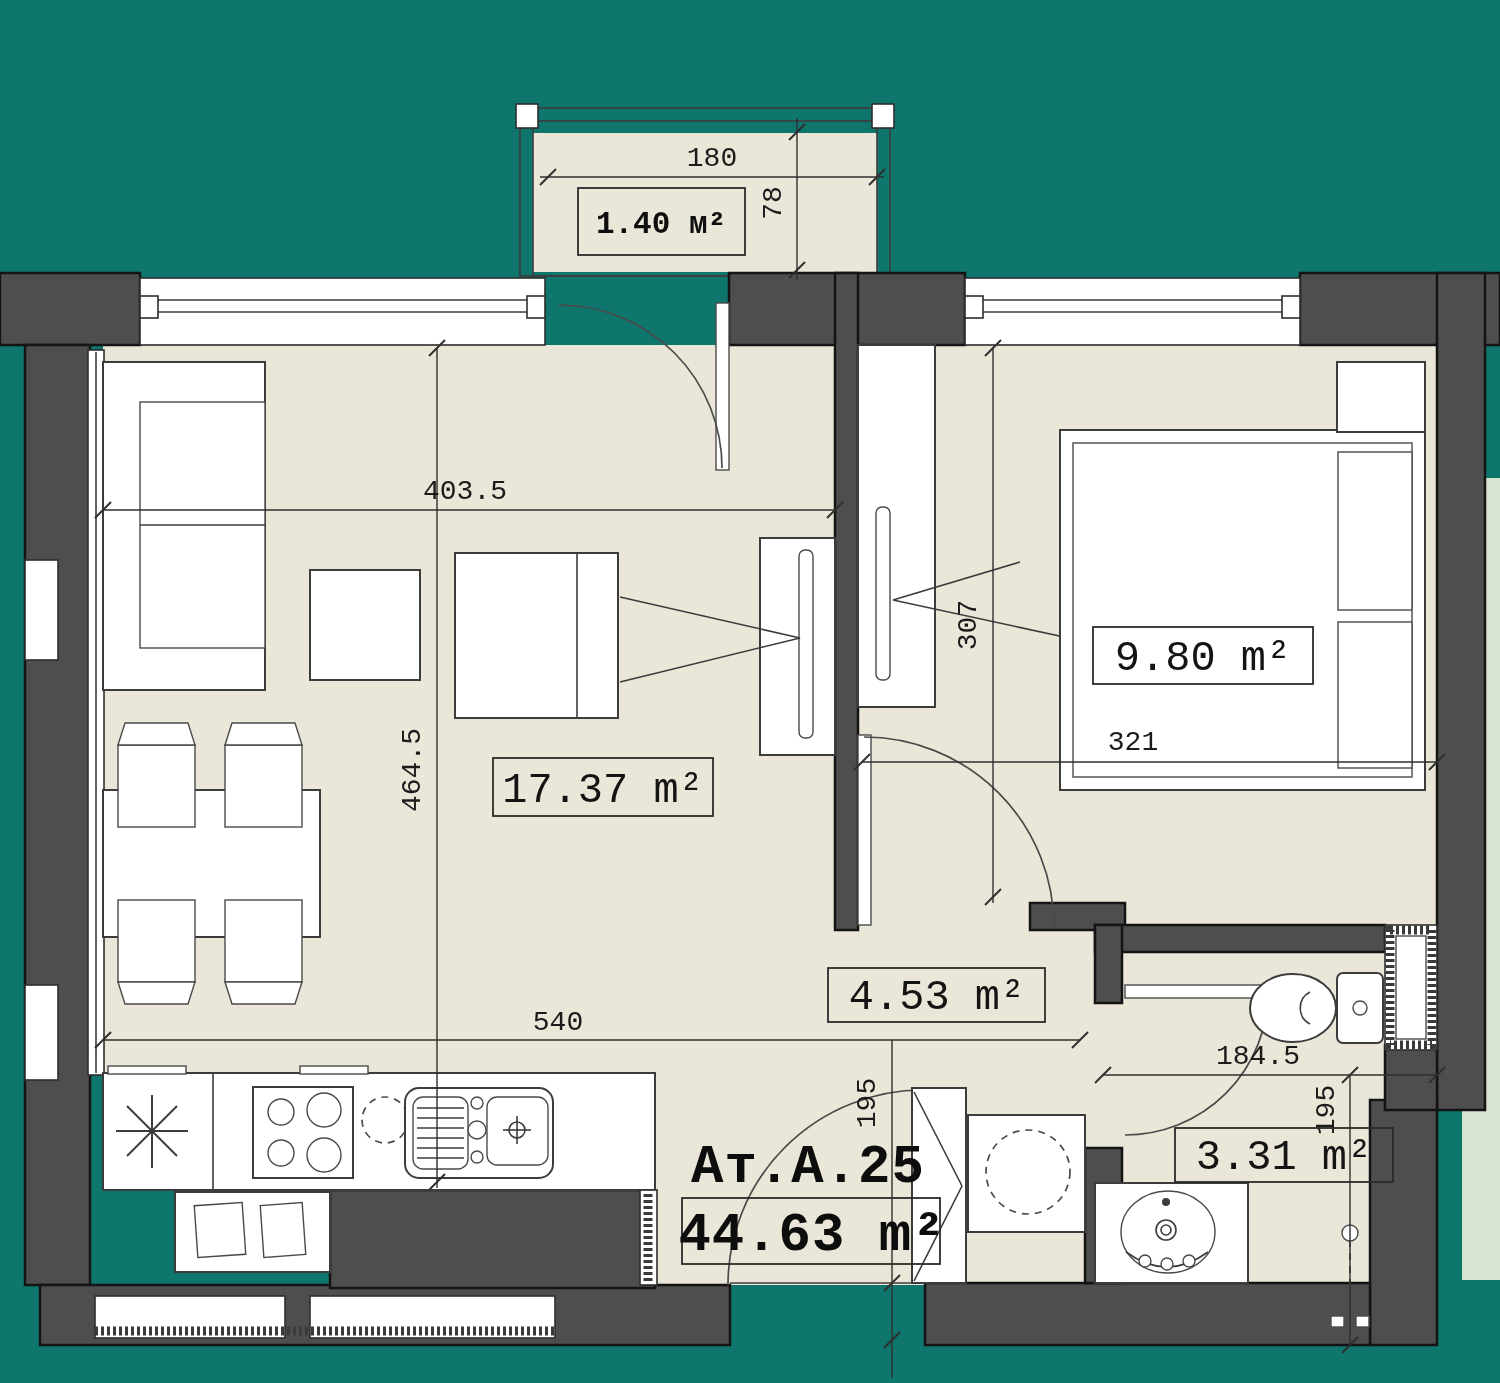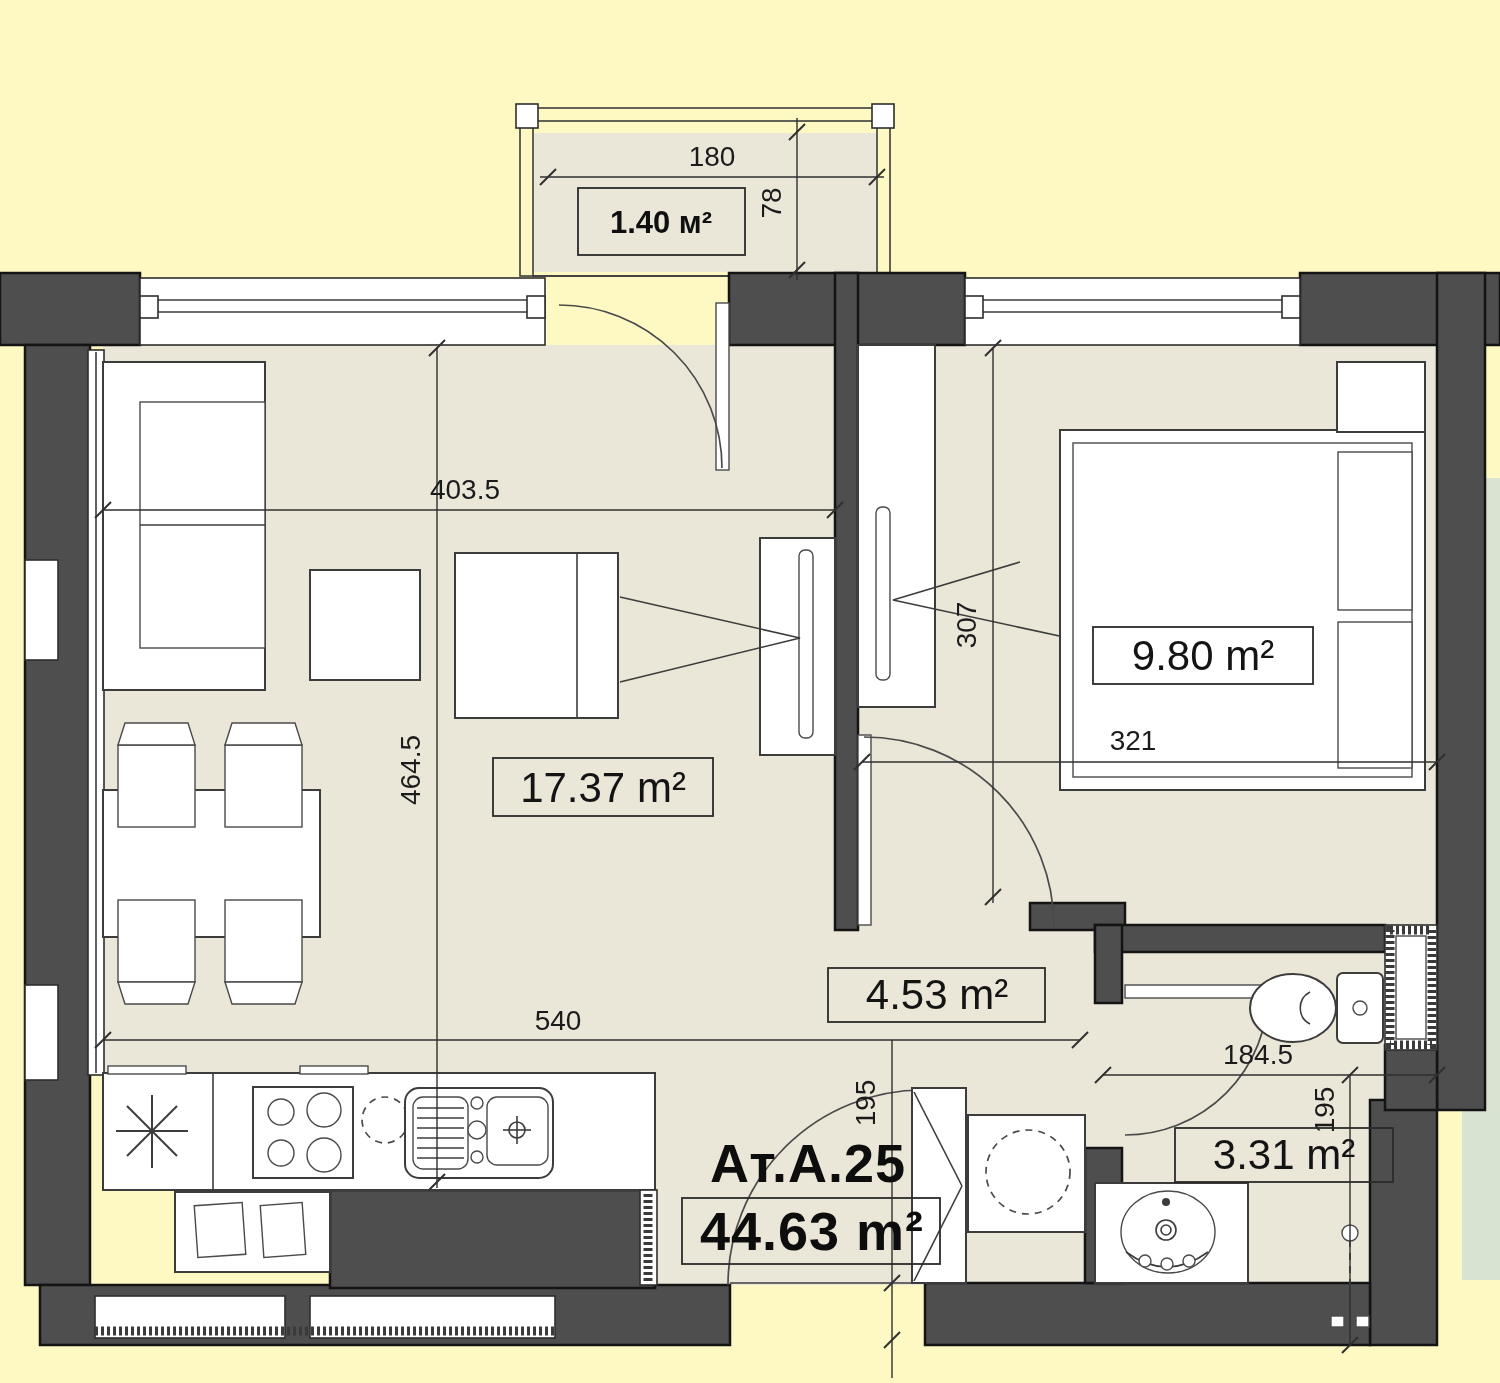--- a/index.html
+++ b/index.html
@@ -1,17 +1,17 @@
 <!DOCTYPE html>
 <html><head>
 <meta charset="utf-8">
 <style>
   html,body{margin:0;padding:0;background:#ffffff;}
-  .stage{width:1500px;height:1383px;position:relative;background:#fef9c3;
-         font-family:Liberation Sans, sans-serif;}
+  .stage{width:1500px;height:1383px;position:relative;background:#0f766e;
+         font-family:Liberation Mono, monospace;}
   svg{display:block}
   .wall{fill:#4e4e4e;stroke:#141414;stroke-width:2.5;}
   .floor{fill:#eae6d8;stroke:none;}
   .adj{fill:#d8e3d2;stroke:none;}
   .furn{fill:#ffffff;stroke:#3c3c3c;stroke-width:2;}
   .furn-thin{fill:#ffffff;stroke:#4a4a4a;stroke-width:1.4;}
   .win{fill:#ffffff;stroke:#2e2e2e;stroke-width:1.6;}
   .ln{stroke:#3c3c3c;stroke-width:1.6;fill:none;}
   .dimln{stroke:#2f2f2f;stroke-width:1.4;fill:none;}
   .tick{stroke:#2f2f2f;stroke-width:2;}

